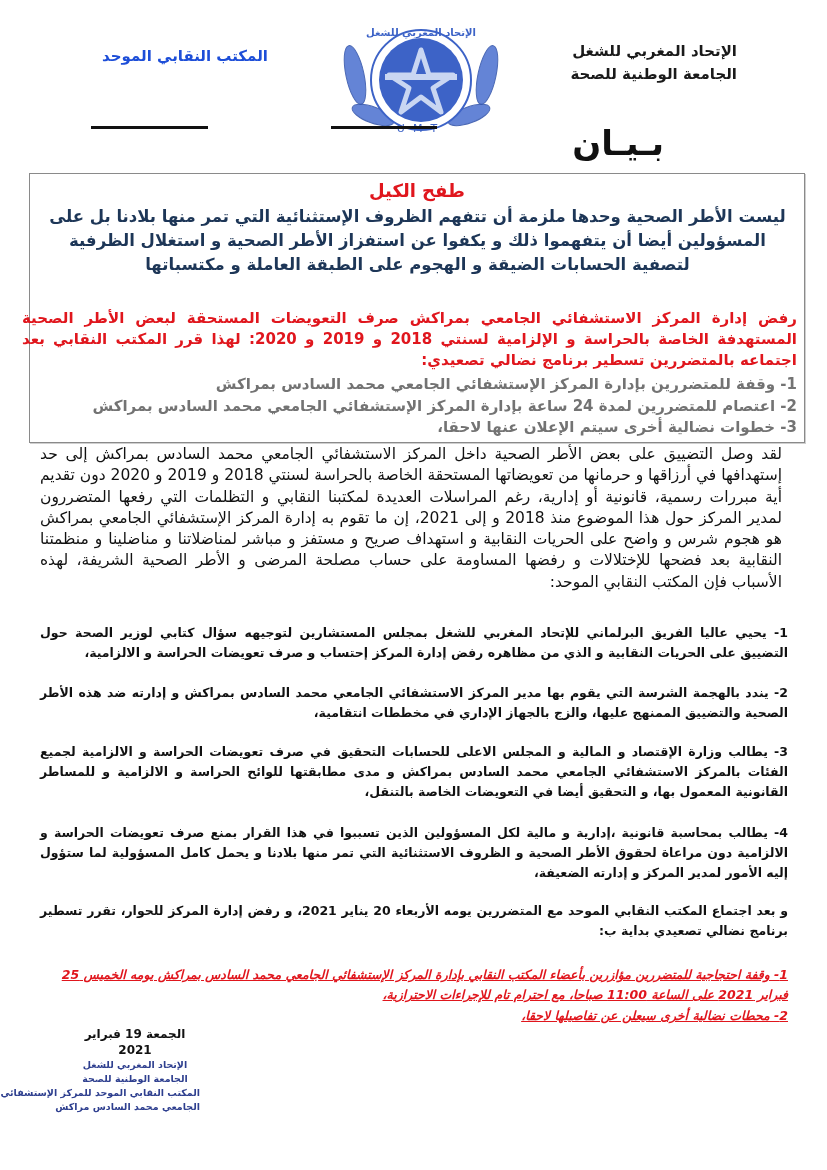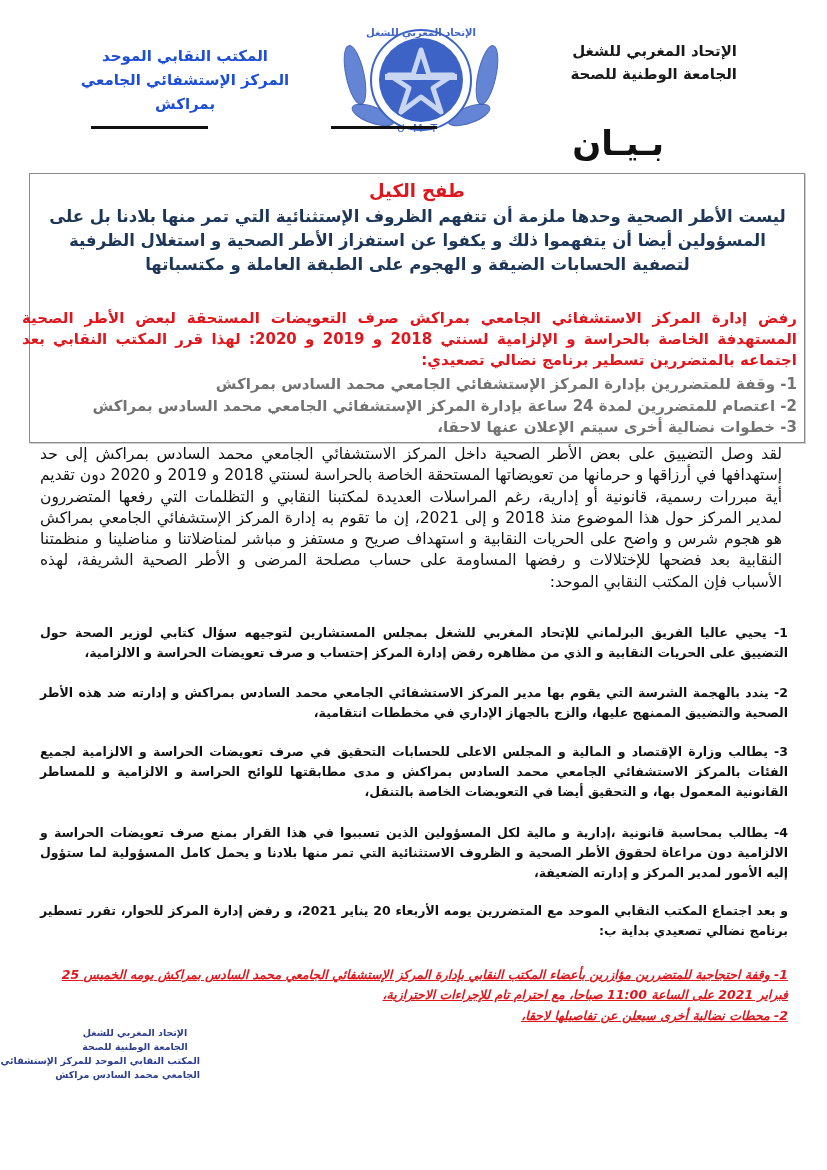--- a/index.html
+++ b/index.html
@@ -48,21 +48,20 @@
 </head>
 <body>
 
 <div class="abs hdr-right rtl">
   <div class="l1">الإتحاد المغربي للشغل</div>
   <div class="l2">الجامعة الوطنية للصحة</div>
 </div>
 
 <div class="abs hdr-left rtl">
   <div>المكتب النقابي الموحد</div>
-  <div>المركز الإستشفائي الجامعي بمراكش</div>
 </div>
 
 <div class="abs logo">
   <svg width="176" height="116" viewBox="0 0 176 116">
 
     <g fill="#4a6fd0" stroke="#2c4fa8" stroke-width="1">
       <ellipse cx="22" cy="55" rx="9" ry="30" transform="rotate(-12 22 55)" opacity="0.85"></ellipse>
       <ellipse cx="154" cy="55" rx="9" ry="30" transform="rotate(12 154 55)" opacity="0.85"></ellipse>
       <ellipse cx="40" cy="95" rx="22" ry="8" transform="rotate(20 40 95)" opacity="0.85"></ellipse>
       <ellipse cx="136" cy="95" rx="22" ry="8" transform="rotate(-20 136 95)" opacity="0.85"></ellipse>
@@ -98,17 +97,18 @@
 <div class="abs item item2 rtl">2- يندد بالهجمة الشرسة التي يقوم بها مدير المركز الاستشفائي الجامعي محمد السادس بمراكش و إدارته ضد هذه الأطر الصحية والتضييق الممنهج عليها، والزج بالجهاز الإداري في مخططات انتقامية،</div>
 <div class="abs item item3 rtl">3- يطالب وزارة الإقتصاد و المالية و المجلس الاعلى للحسابات التحقيق في صرف تعويضات الحراسة و الالزامية لجميع الفئات بالمركز الاستشفائي الجامعي محمد السادس بمراكش و مدى مطابقتها للوائح الحراسة و الالزامية و للمساطر القانونية المعمول بها، و التحقيق أيضا في التعويضات الخاصة بالتنقل،</div>
 <div class="abs item item4 rtl">4- يطالب بمحاسبة قانونية ،إدارية و مالية  لكل المسؤولين الذين تسببوا في هذا القرار بمنع صرف تعويضات الحراسة و الالزامية  دون مراعاة لحقوق الأطر الصحية و الظروف الاستثنائية التي تمر منها بلادنا و يحمل كامل المسؤولية لما ستؤول إليه الأمور لمدير المركز و إدارته الضعيفة،</div>
 
 <div class="abs item closing rtl">و بعد اجتماع المكتب النقابي الموحد مع المتضررين يومه الأربعاء 20 يناير 2021، و رفض إدارة المركز للحوار، تقرر تسطير برنامج نضالي تصعيدي بداية ب:</div>
 
 <div class="abs red-item red1 rtl">1- وقفة احتجاجية للمتضررين مؤازرين بأعضاء المكتب النقابي بإدارة المركز الإستشفائي الجامعي محمد السادس بمراكش يومه الخميس 25 فبراير 2021 على الساعة 11:00 صباحا، مع احترام تام للإجراءات الاحترازية،</div>
 <div class="abs red-item red2 rtl">2- محطات نضالية أخرى سيعلن عن تفاصيلها لاحقا،</div>
 
 <div class="abs stamp rtl">
+  <div class="date">الجمعة 19 فبراير 2021</div>
   <div class="s">الإتحاد المغربي للشغل</div>
   <div class="s">الجامعة الوطنية للصحة</div>
   <div class="s">المكتب النقابي الموحد للمركز الإستشفائي</div>
   <div class="s">الجامعي محمد السادس مراكش</div>
 </div>
 
 </body></html>

